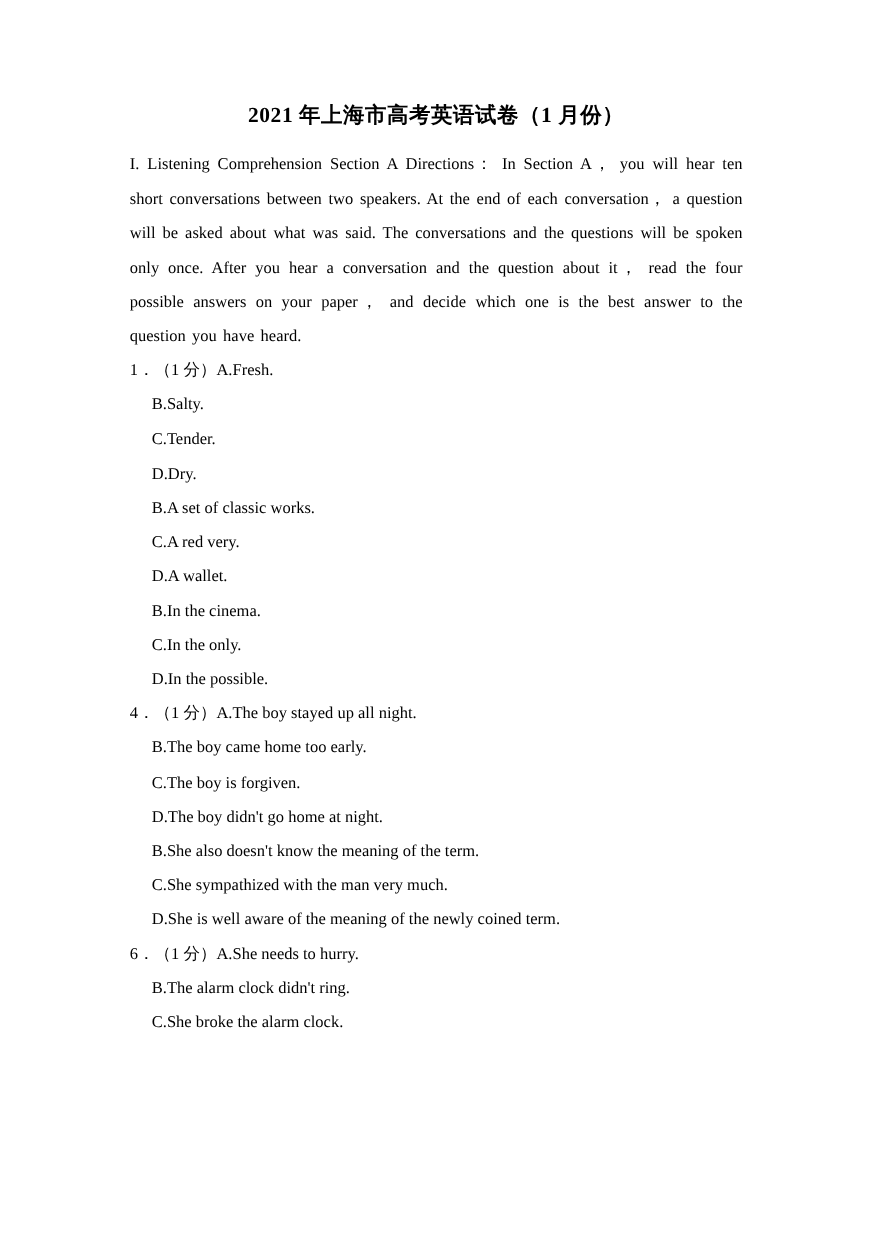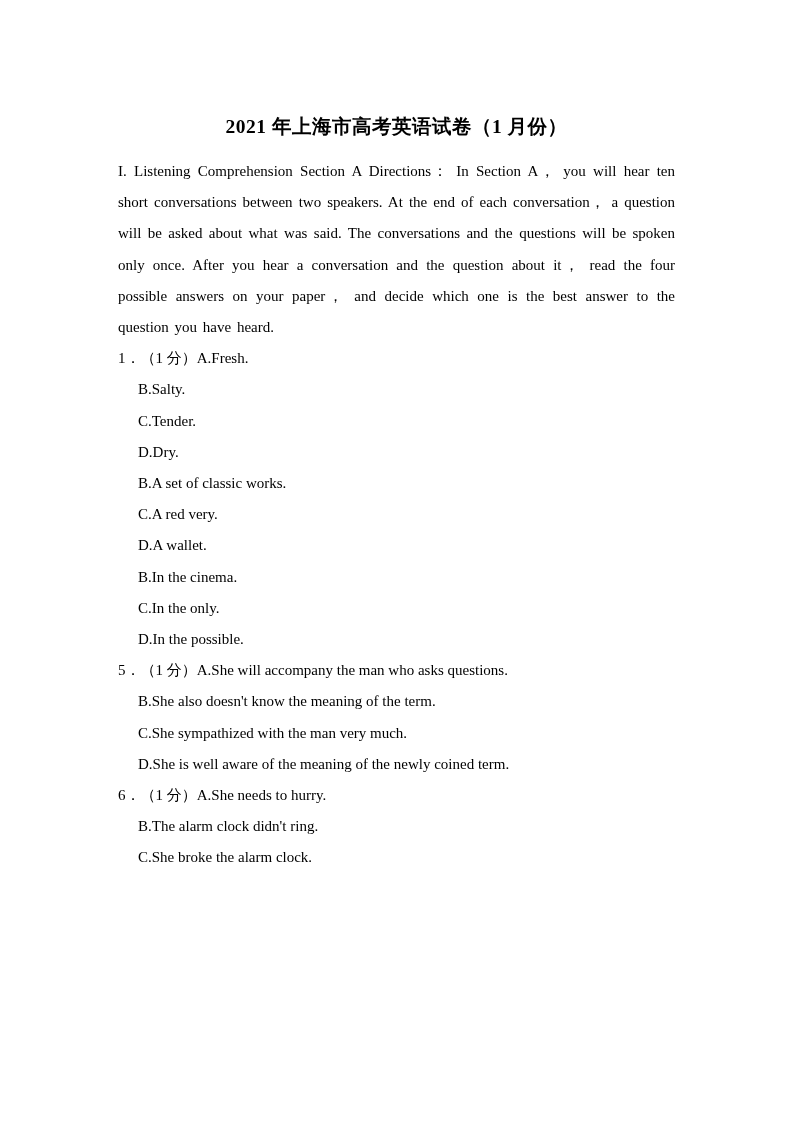--- a/index.html
+++ b/index.html
@@ -16,21 +16,20 @@
     height: 1122px;
     padding: 92px 118px 0 118px;
   }
   .doc-title {
     font-size: 19.5px;
     font-weight: bold;
     text-align: center;
     line-height: 28px;
     margin-bottom: 15px;
     letter-spacing: 0.5px;
-    margin-top: 21px;
   }
   .directions {
     font-size: 15px;
     font-weight: normal;
     text-align: justify;
     line-height: 31.2px;
     word-spacing: 2px;
   }
   .questions { margin-top: 0; }
   .question {
@@ -63,23 +62,28 @@
       <div class="q-line q-option">C.A red very.</div>
       <div class="q-line q-option">D.A wallet.</div>
     </div>
 
     <div class="question">
       <div class="q-line q-option">B.In the cinema.</div>
       <div class="q-line q-option">C.In the only.</div>
       <div class="q-line q-option">D.In the possible.</div>
     </div>
 
+    <div class="question">
+      <div class="q-line"><span>4．（1 分）</span><span>A.The boy stayed up all night.</span></div>
+      <div class="q-line q-option">B.The boy came home too early.</div>
+      <div class="q-line q-option">C.The boy is forgiven.</div>
+      <div class="q-line q-option">D.The boy didn't go home at night.</div>
+    </div>
 
     <div class="question">
-      <div class="q-line"><span>5．（1 分）</span><span>A.She will accompany the man who asks questions.</span></div>
       <div class="q-line q-option">B.She also doesn't know the meaning of the term.</div>
       <div class="q-line q-option">C.She sympathized with the man very much.</div>
       <div class="q-line q-option">D.She is well aware of the meaning of the newly coined term.</div>
     </div>
 
     <div class="question">
       <div class="q-line"><span>6．（1 分）</span><span>A.She needs to hurry.</span></div>
       <div class="q-line q-option">B.The alarm clock didn't ring.</div>
       <div class="q-line q-option">C.She broke the alarm clock.</div>
     </div>

